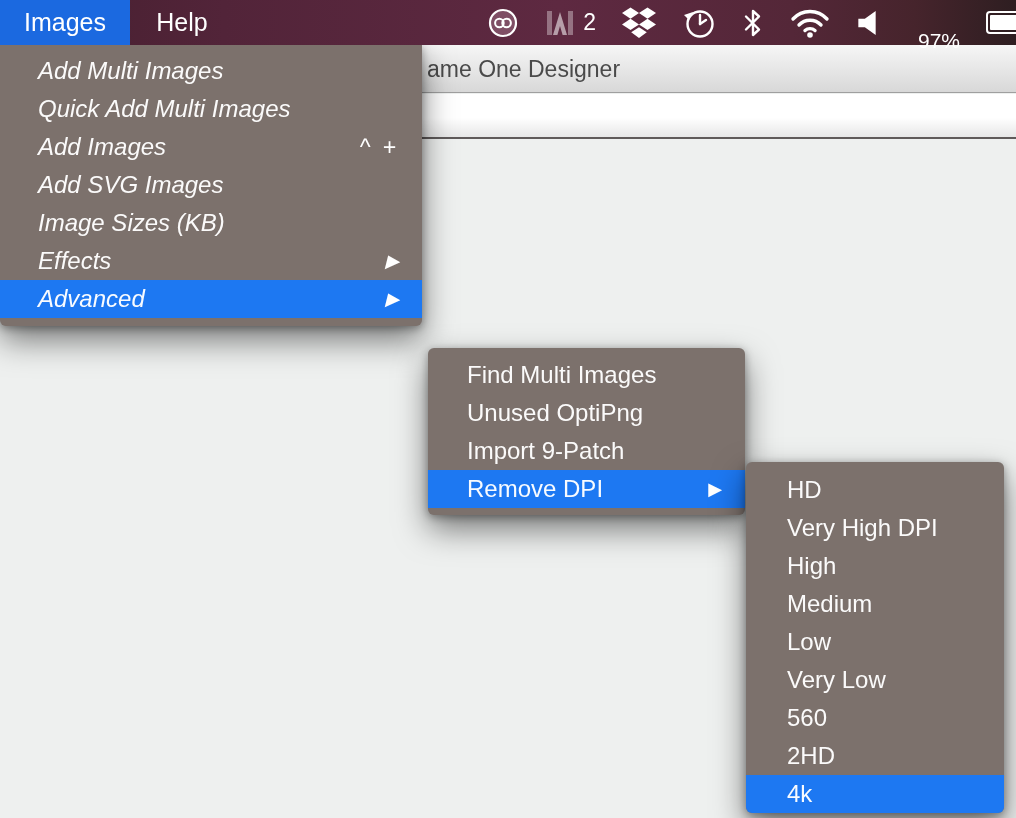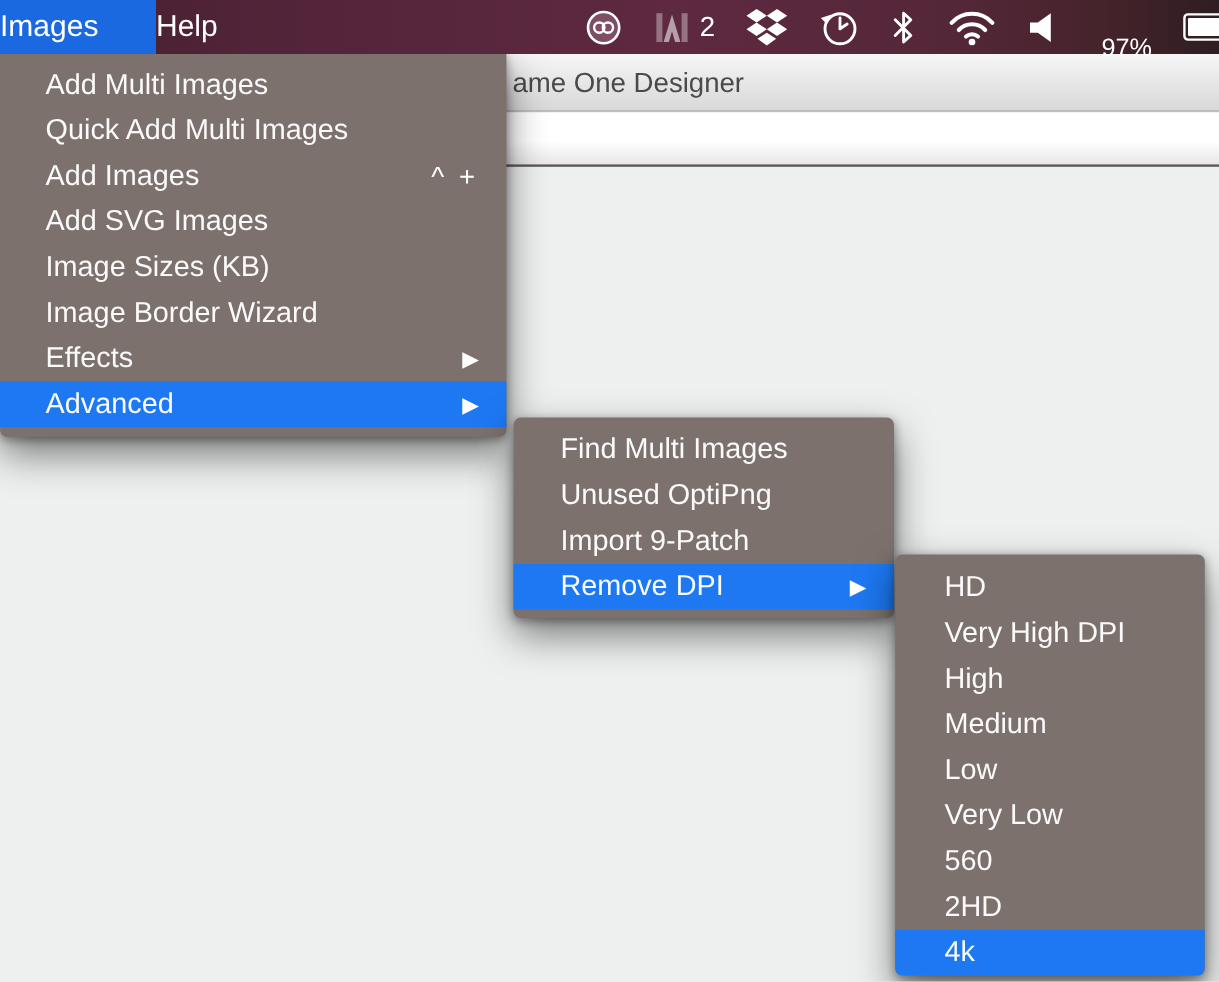--- a/index.html
+++ b/index.html
@@ -4,21 +4,21 @@
 <style>
   * { margin:0; padding:0; box-sizing:border-box; }
   html,body { width:1016px; height:818px; overflow:hidden;
     font-family:"Liberation Sans", sans-serif; background:#eef0ef; }
   .stage { position:relative; width:1016px; height:818px; overflow:hidden; }
 
   
   .menubar { position:absolute; left:0; top:0; width:1016px; height:45px; z-index:50;
     background:linear-gradient(90deg,#451f2e 0%,#522439 22%,#5e2941 55%,#542738 78%,#46242c 90%,#2e1e21 100%);
     display:flex; align-items:center; }
-  .mb-item { height:45px; line-height:45px; text-align:left; font-size:25px;
+  .mb-item { height:45px; line-height:45px; text-align:center; font-size:25px;
     color:#fff; cursor:default; }
   .mb-item.images { width:130px; background:#1b69e0; }
   .mb-item.help { width:104px; }
   .status { margin-left:auto; display:flex; align-items:center; gap:26px; height:45px; padding-right:0; }
   .status svg { display:block; }
   .adobe-group { display:flex; align-items:center; gap:7px; }
   .badge-2 { color:#fff; font-size:23px; }
   .pct { color:#fff; font-size:21px; margin-left:14px;margin-top:36px; }
   .battery { position:relative; width:46px; height:23px; border:2px solid #fff;
     border-radius:4px; margin-right:-16px; }
@@ -40,21 +40,21 @@
   .menu { position:absolute; background:#7c716c; color:rgba(255,255,255,0.97);
     font-size:24px; box-shadow:0 14px 32px rgba(0,0,0,0.5), 0 2px 8px rgba(0,0,0,0.35); }
   .menu .row { height:38px; line-height:38px; display:flex; align-items:center;
     padding:0 23px 0 38px; white-space:nowrap; cursor:default; }
   .menu .row .lbl { flex:1; }
   .menu .row.hl { background:#1d78f2; }
   .arrow { font-size:18px; color:#fff; line-height:38px; }
   .shortcut { font-size:23px; letter-spacing:3px; color:#fff; }
 
   .menu-images { left:0; top:45px; width:422px; padding:7px 0 8px 0;
-    border-radius:0 0 6px 6px; z-index:10; }
+    border-radius:0 0 6px 6px; z-index:10;font-style:italic; }
   .menu-advanced { left:428px; top:348px; width:317px; padding:8px 0 7px 0;
     border-radius:6px; z-index:11; }
   .menu-advanced .row { padding-left:39px; }
   .menu-dpi { left:746px; top:462px; width:258px; height:351px; padding:9px 0 0 0;
     border-radius:6px; z-index:12; overflow:hidden; }
   .menu-dpi .row { padding-left:41px; }
 </style>
 </head>
 <body>
 
@@ -141,23 +141,20 @@
       <span class="lbl">Add Images</span>
       <span class="shortcut">^ +</span>
     </div>
     <div class="row">
       <span class="lbl">Add SVG Images</span>
     </div>
     <div class="row">
       <span class="lbl">Image Sizes (KB)</span>
     </div>
     <div class="row">
-      <span class="lbl">Image Border Wizard</span>
-    </div>
-    <div class="row">
       <span class="lbl">Effects</span>
       <span class="arrow">▶</span>
     </div>
     <div class="row hl">
       <span class="lbl">Advanced</span>
       <span class="arrow">▶</span>
     </div>
   </div>
 
   <div class="menu menu-advanced">

